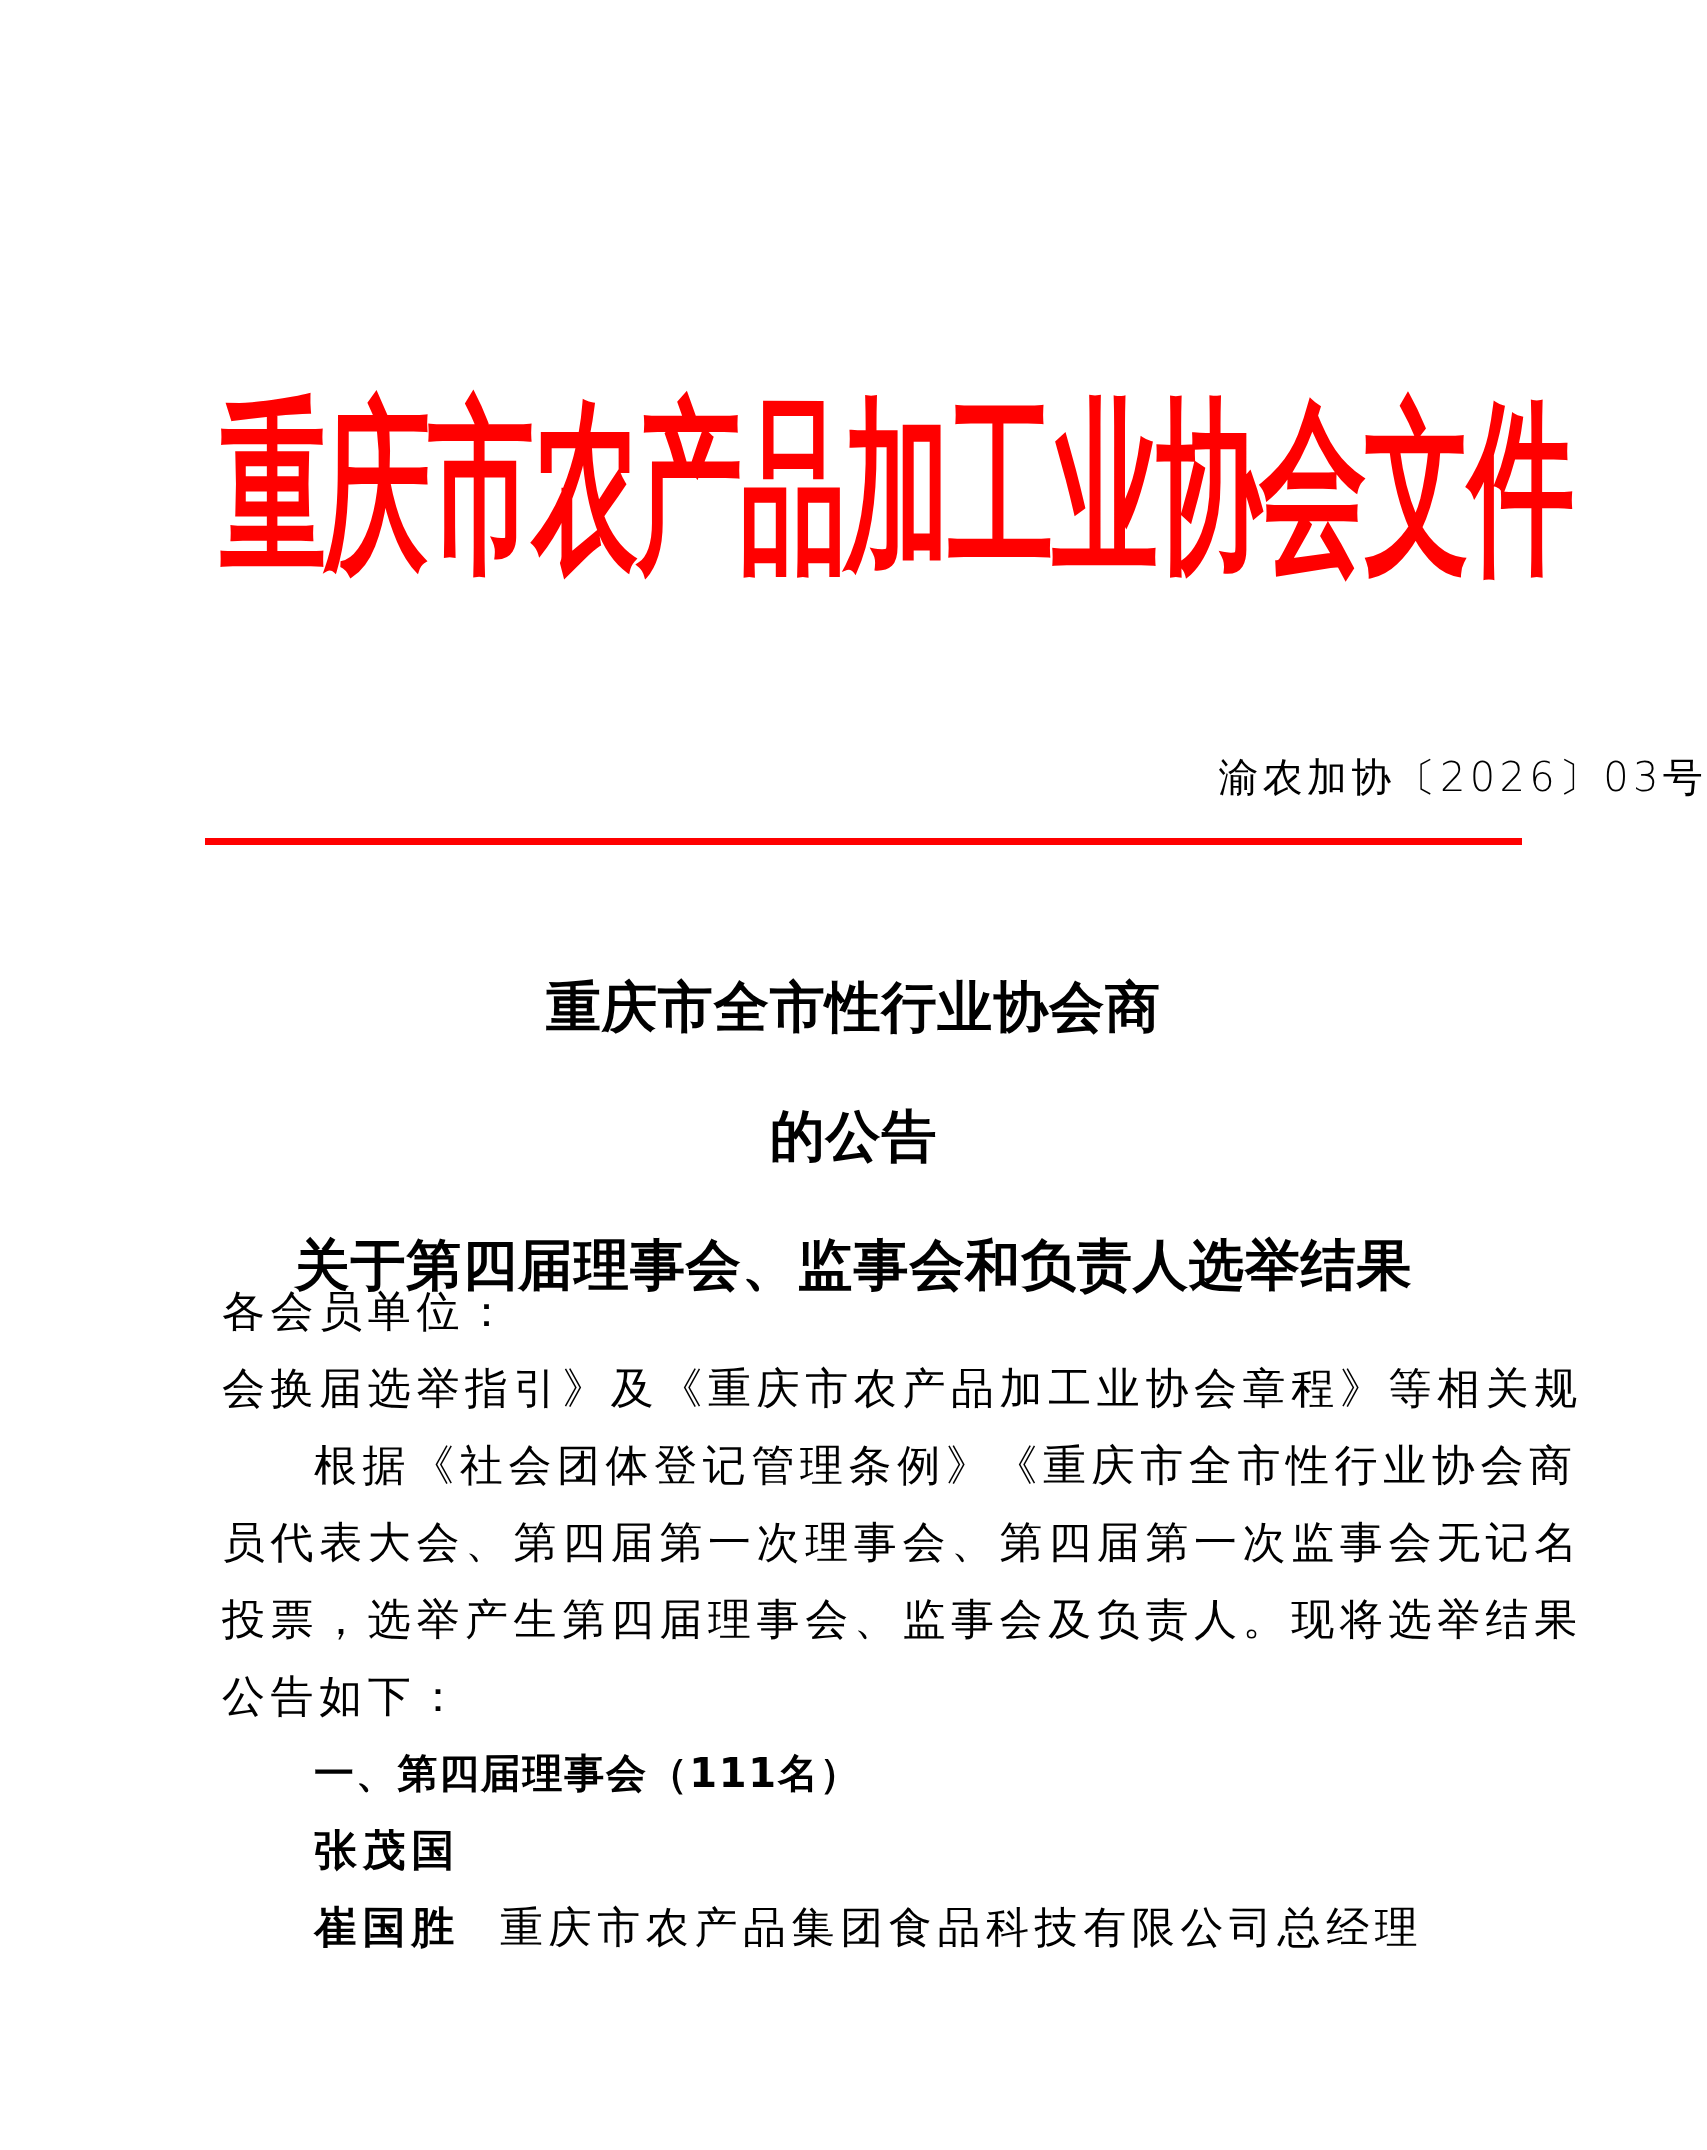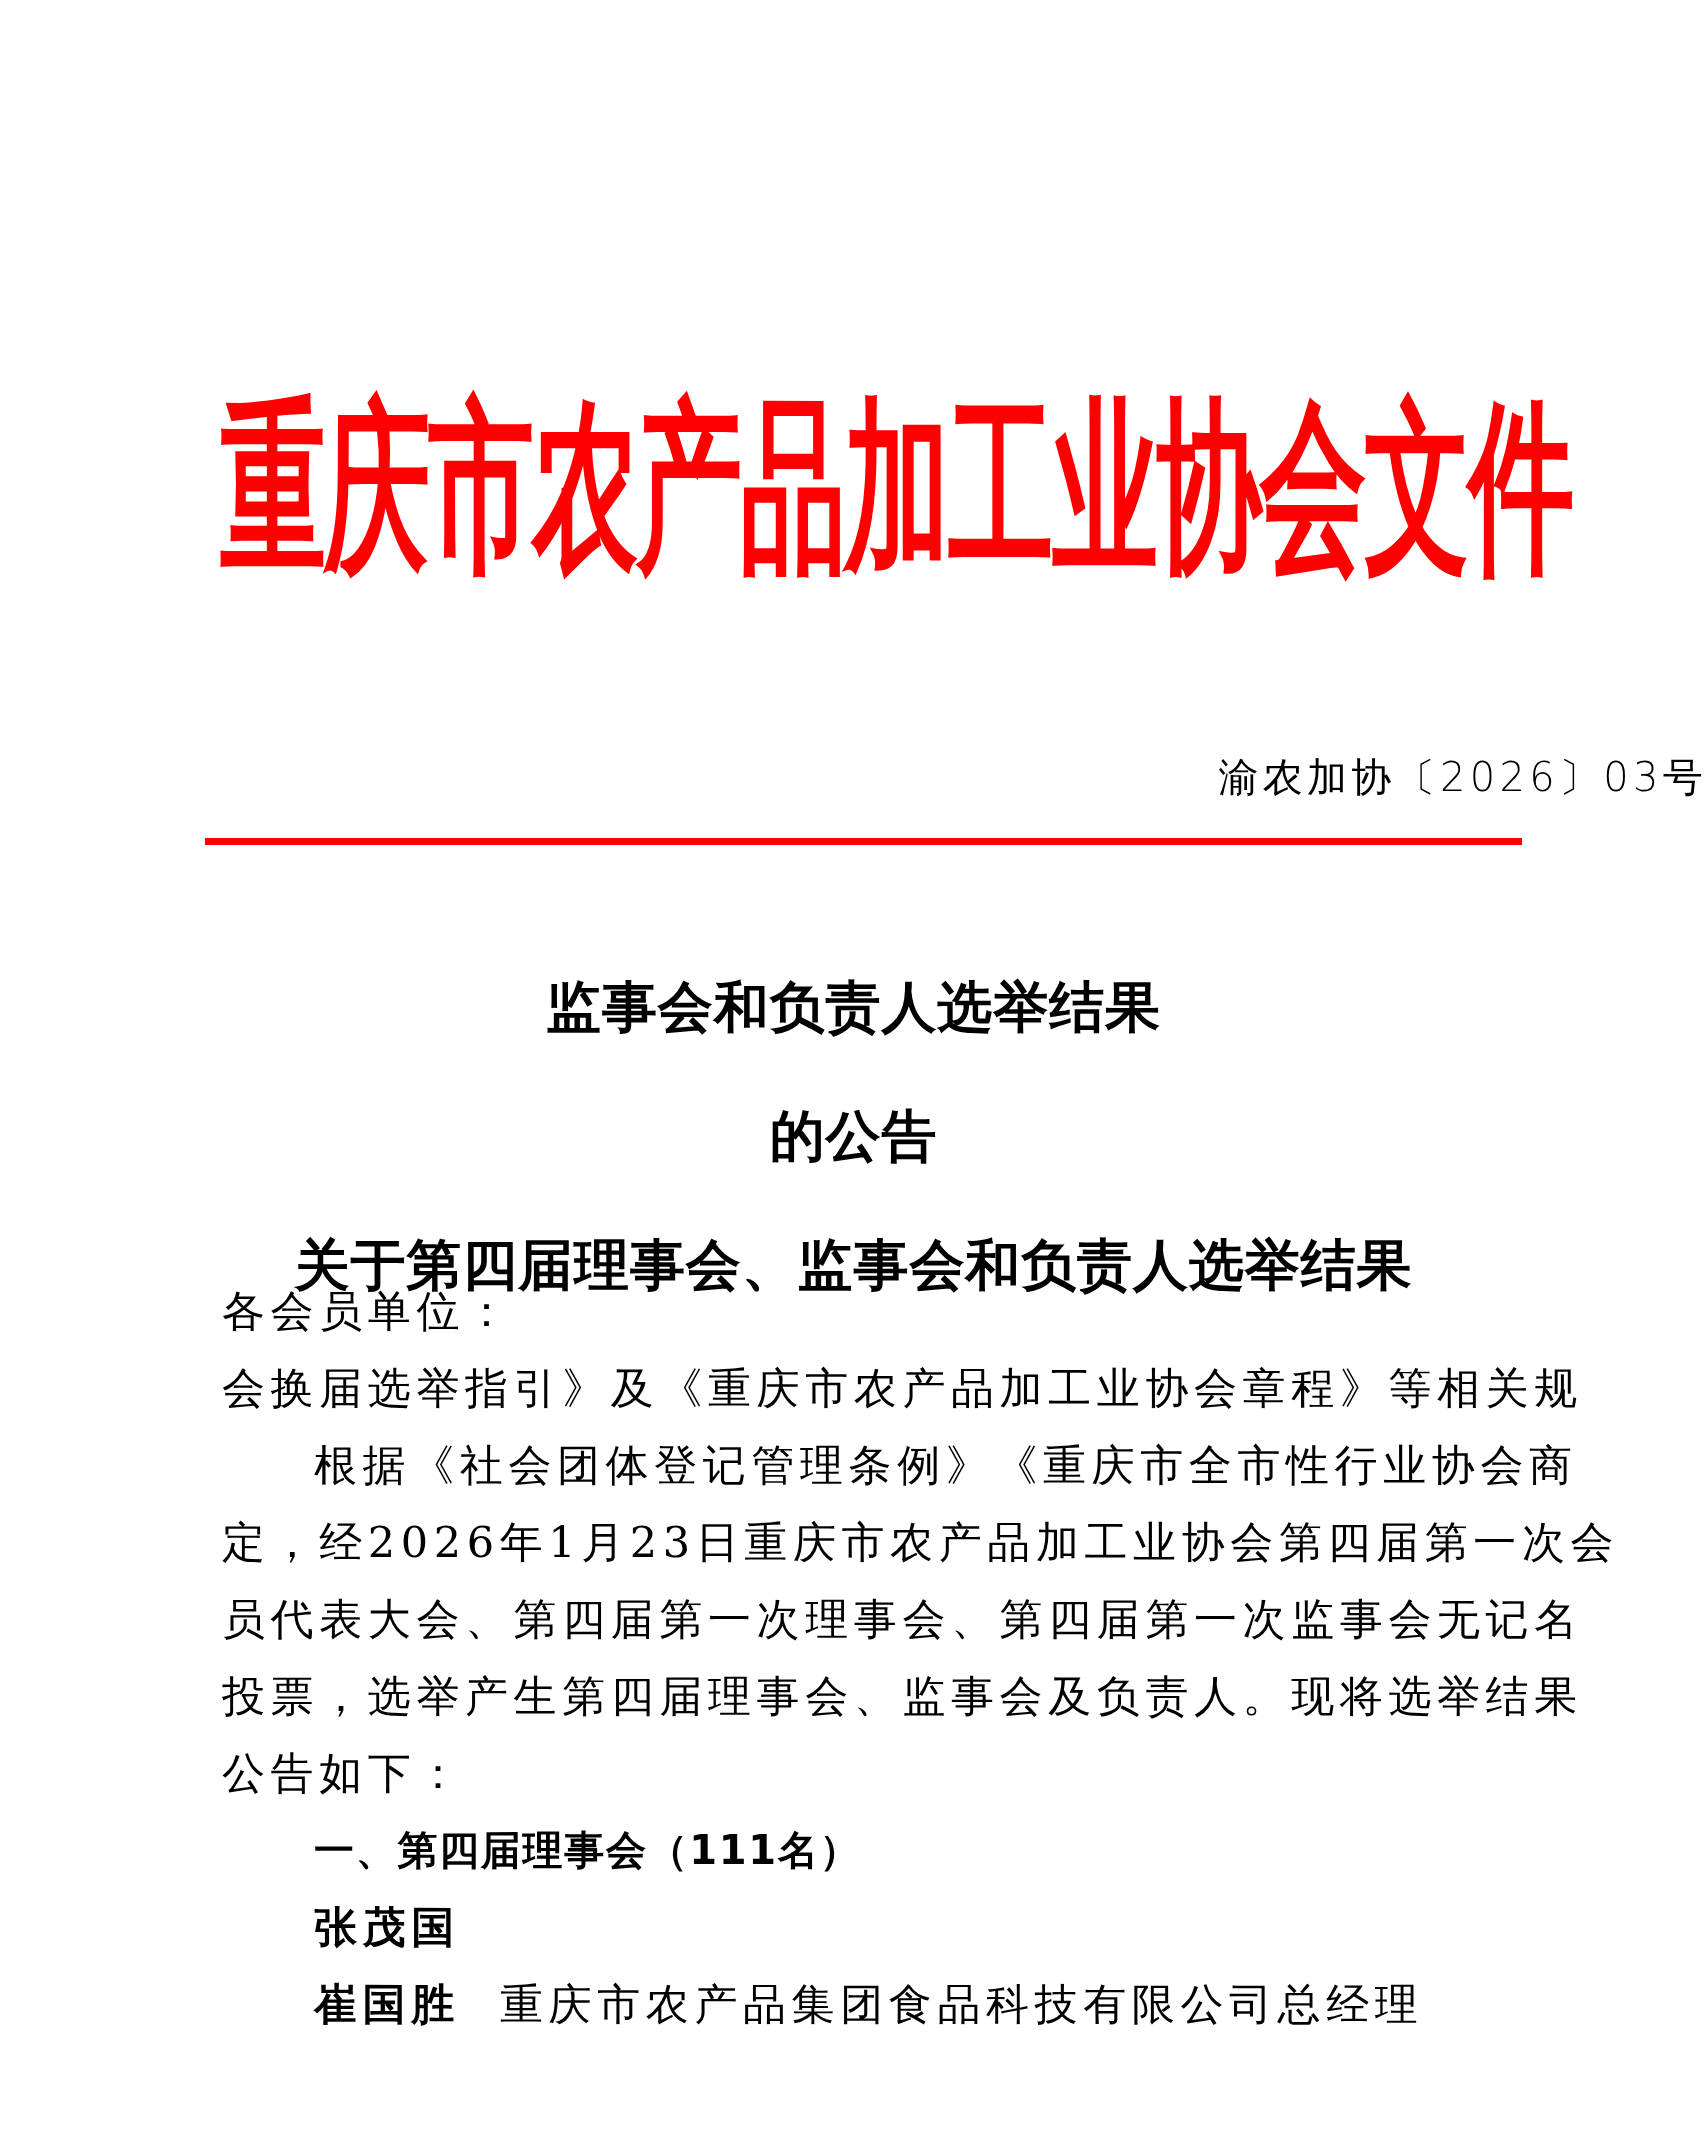--- a/index.html
+++ b/index.html
@@ -84,30 +84,29 @@
     <span>会</span>
     <span>文</span>
     <span>件</span>
   </div>
 
   <div class="doc-number">渝农加协〔2026〕03号</div>
 
   <div class="red-rule"></div>
 
   <div class="title">
-    <div>监事会和负责人选举结果</div>
+    <div>重庆市全市性行业协会商</div>
     <div>的公告</div>
     <div>关于第四届理事会、监事会和负责人选举结果</div>
   </div>
 
   <div class="body">
     <div class="line">各会员单位：</div>
     <div class="line">会换届选举指引》及《重庆市农产品加工业协会章程》等相关规</div>
     <div class="line indent">根据《社会团体登记管理条例》《重庆市全市性行业协会商</div>
-    <div class="line">定，经2026年1月23日重庆市农产品加工业协会第四届第一次会</div>
     <div class="line">员代表大会、第四届第一次理事会、第四届第一次监事会无记名</div>
     <div class="line">投票，选举产生第四届理事会、监事会及负责人。现将选举结果</div>
     <div class="line">公告如下：</div>
     <div class="line indent heading">一、第四届理事会（111名）</div>
 
     <div class="person">
       <span class="name">张茂国</span>
     </div>
     <div class="person">
       <span class="name">崔国胜</span>

